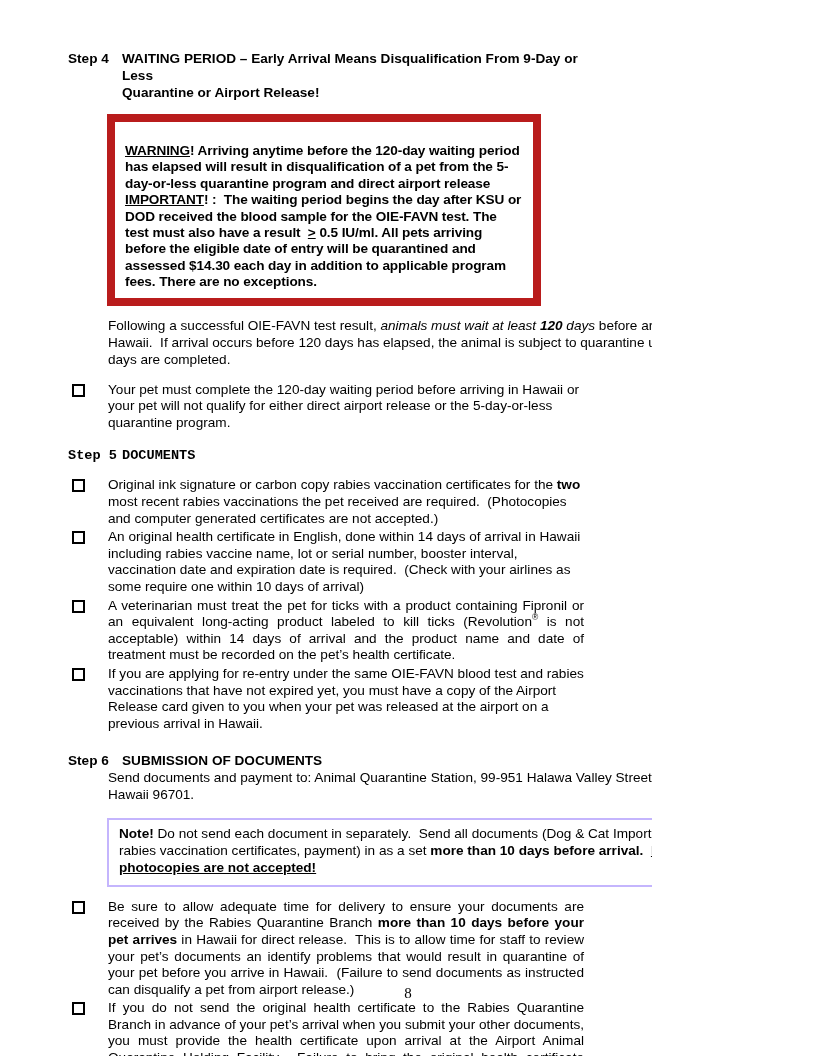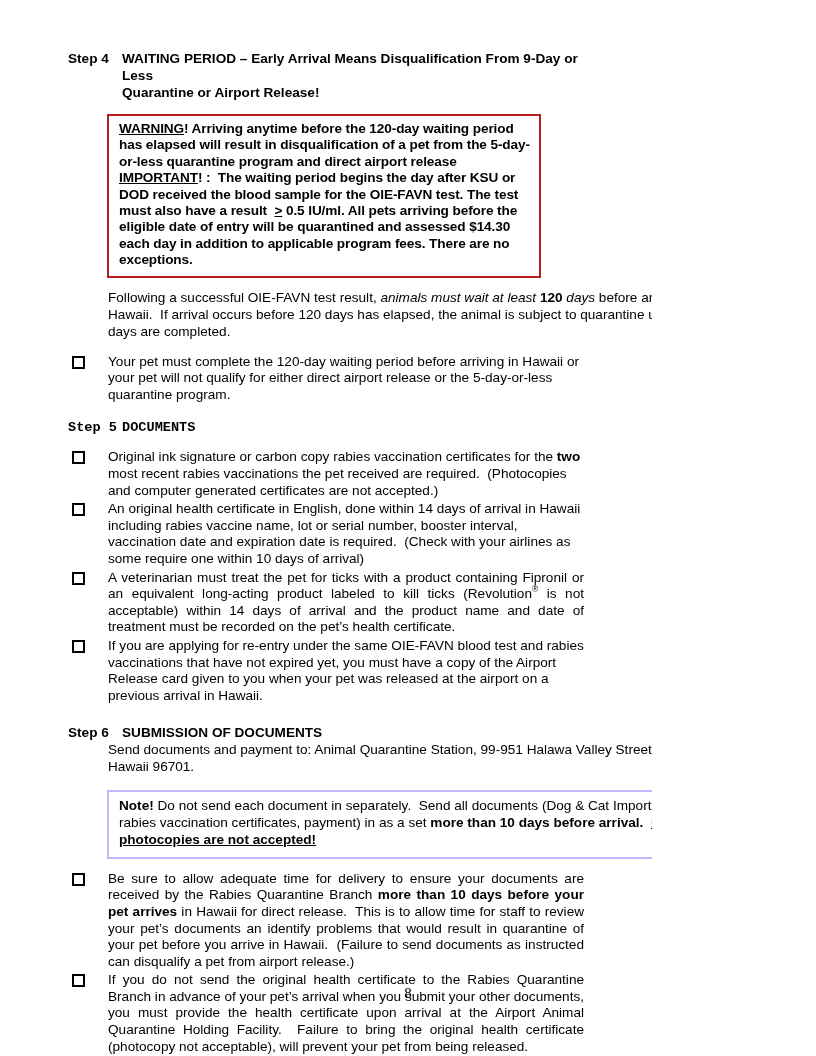--- a/index.html
+++ b/index.html
@@ -11,37 +11,37 @@
   }
   .page{
     position:relative;box-sizing:border-box;
     width:652px;height:1056px;
     padding:50px 68px 0 68px;overflow:hidden;
   }
   .text{white-space:pre-wrap;}
   .b{font-weight:bold;}
   .u{text-decoration:underline;}
   .i{font-style:italic;}
-  .bi{font-weight:bold;}
+  .bi{font-weight:bold;font-style:italic;}
   .sup{font-size:8.5px;vertical-align:super;line-height:0;}
   p{margin:0;}
 
   .corner{
     position:absolute;top:44px;left:703px;
     font-size:10.5px;line-height:12.5px;
   }
 
   .step-heading{display:flex;font-weight:bold;}
   .step-label{flex:0 0 54px;}
   .step-title{flex:1;}
 
   .warning-box{
     margin:13px 43px 0 39px;
-    border:2px solid #b91c1c;
-    padding:5px 9px 7px 10px;
+    border:8px solid #b91c1c;
+    padding:21px 9px 7px 10px;
     line-height:16.4px;letter-spacing:-0.1px;
   }
   .intro{margin:11px 0 0 40px;width:600px;}
 
   .check-item{display:flex;padding-left:4px;}
   .mt-14{margin-top:14px;}
   .mt-16{margin-top:16px;font-family:Liberation Mono, monospace;}
   .mt-13{margin-top:13px;}
   .mt-20{margin-top:20px;}
   .mt-12{margin-top:12px;}

